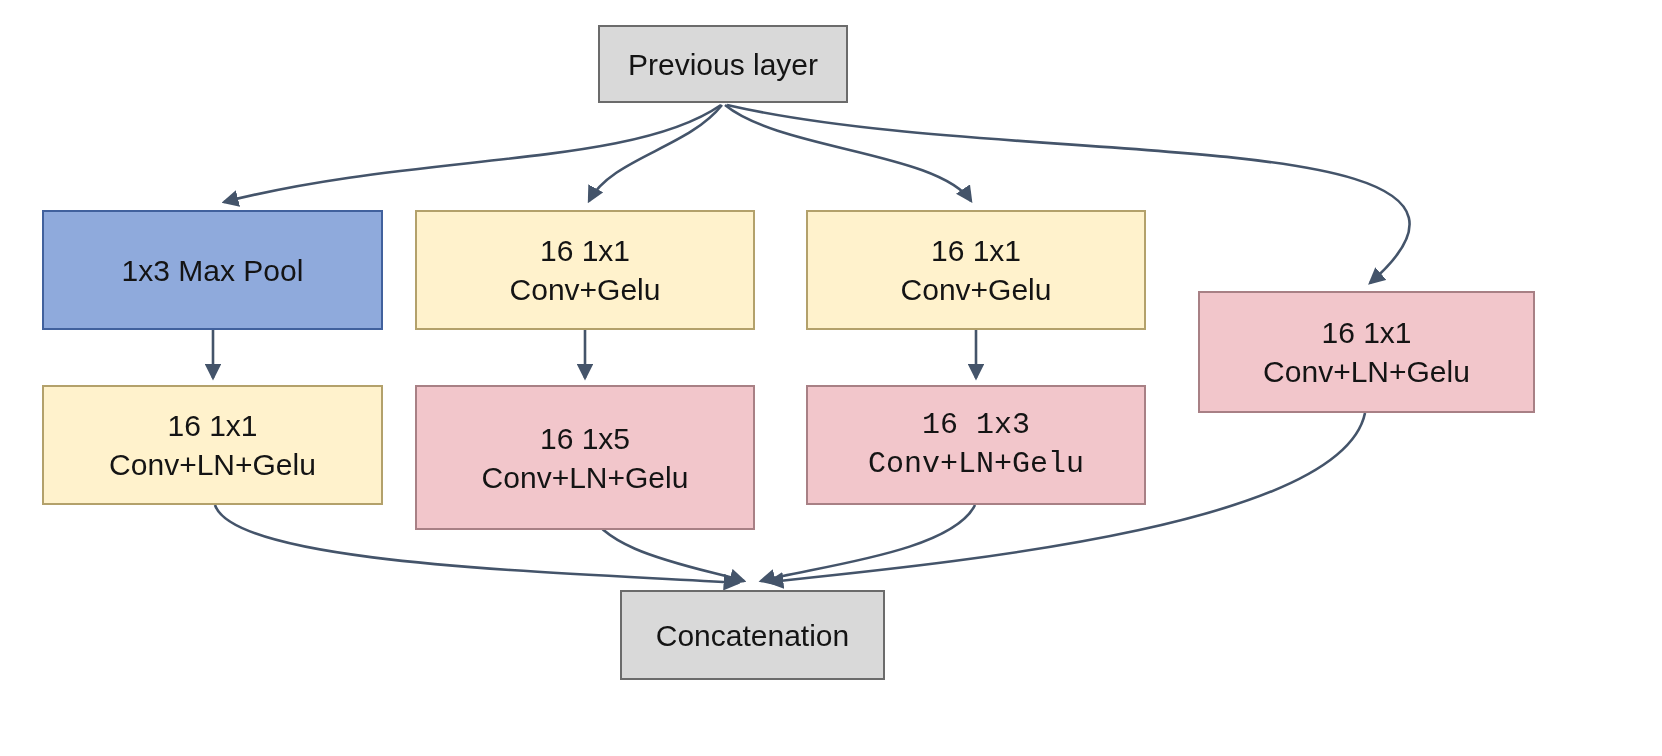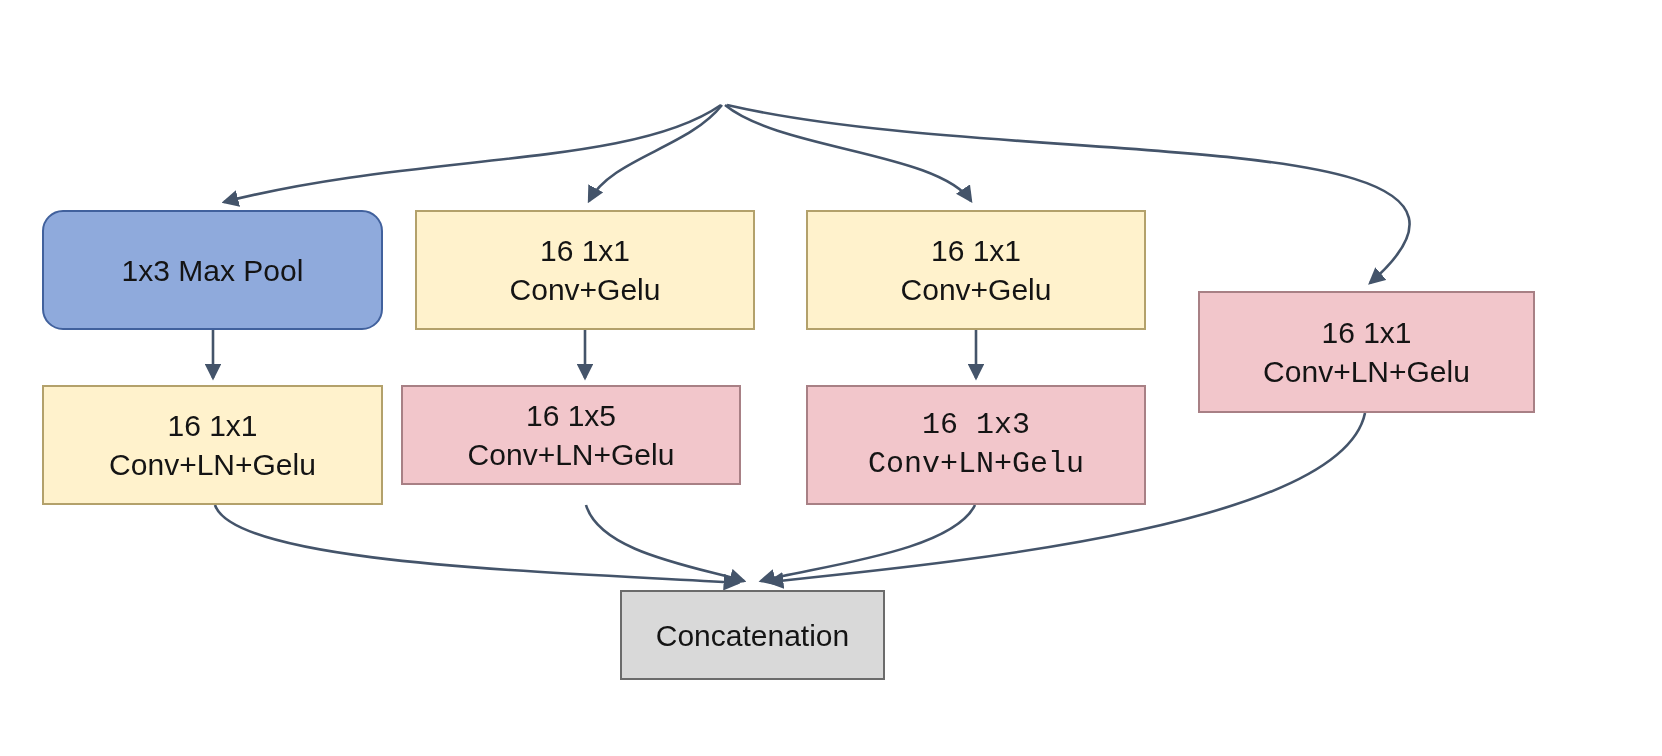--- a/index.html
+++ b/index.html
@@ -29,26 +29,26 @@
     color:#141414;
     white-space:pre-line;
   }
   
   .gray  { background:#d9d9d9; border:2.5px solid #6b6b6b; }
   .blue  { background:#8faadc; border:2px   solid #41619d; }
   .yellow{ background:#fff2cc; border:2px   solid #b3a16b; }
   .pink  { background:#f2c6cb; border:2px   solid #a88085; }
   
   .n-prev   { left:598px;  top:25px;  width:250px; height:78px;  }
-  .n-b1t    { left:42px;   top:210px; width:341px; height:120px;border-radius:21px; }
+  .n-b1t    { left:42px;   top:210px; width:341px; height:120px; }
   .n-b2t    { left:415px;  top:210px; width:340px; height:120px; }
   .n-b3t    { left:806px;  top:210px; width:340px; height:120px; }
   .n-b4     { left:1198px; top:291px; width:337px; height:122px; }
   .n-b1b    { left:42px;   top:385px; width:341px; height:120px; }
-  .n-b2b    { left:401px;  top:385px; width:340px; height:100px; }
+  .n-b2b    { left:415px;  top:385px; width:340px; height:145px; }
   .n-b3b    { left:806px;  top:385px; width:340px; height:120px;font-family:Liberation Mono, monospace; }
   .n-concat { left:620px;  top:590px; width:265px; height:90px;  }
   .edge{
     fill:none;
     stroke:#44546a;
     stroke-width:2.6px;
   }
 </style>
 </head>
 <body>
@@ -70,20 +70,23 @@
     <path class="edge" marker-end="url(#arrow)" d="M213,330 L213,378"></path>
     <path class="edge" marker-end="url(#arrow)" d="M585,330 L585,378"></path>
     <path class="edge" marker-end="url(#arrow)" d="M976,330 L976,378"></path>
 
     <path class="edge" marker-end="url(#arrow)" d="M215,505 C235,565 560,572 738,583"></path>
     <path class="edge" marker-end="url(#arrow)" d="M586,505 C600,552 692,566 744,581"></path>
     <path class="edge" marker-end="url(#arrow)" d="M975,505 C952,552 818,566 761,581"></path>
     <path class="edge" marker-end="url(#arrow)" d="M1365,413 C1342,525 960,562 769,582"></path>
   </svg>
 
+  <div class="node gray n-prev">
+    <span>Previous layer</span>
+  </div>
 
   <div class="node blue n-b1t">
     <span>1x3 Max Pool</span>
   </div>
 
   <div class="node yellow n-b2t">
     <span>16 1x1
 Conv+Gelu</span>
   </div>
 

